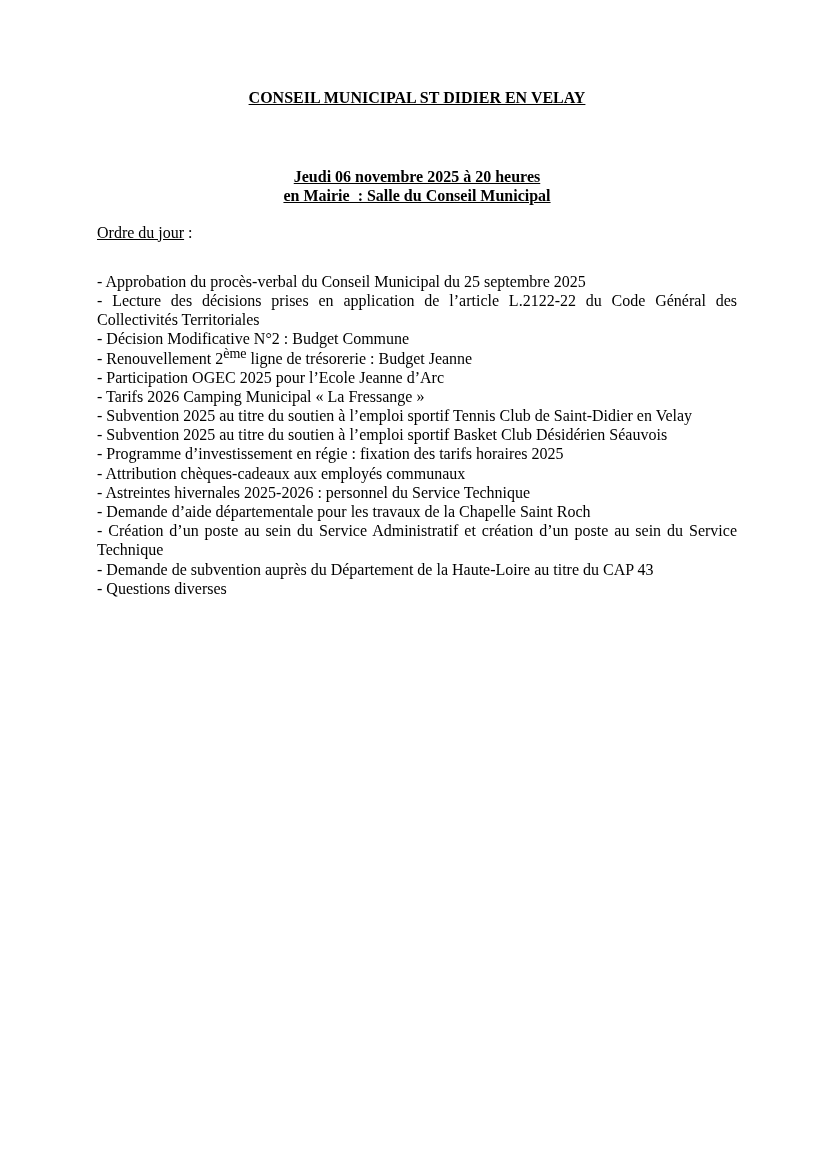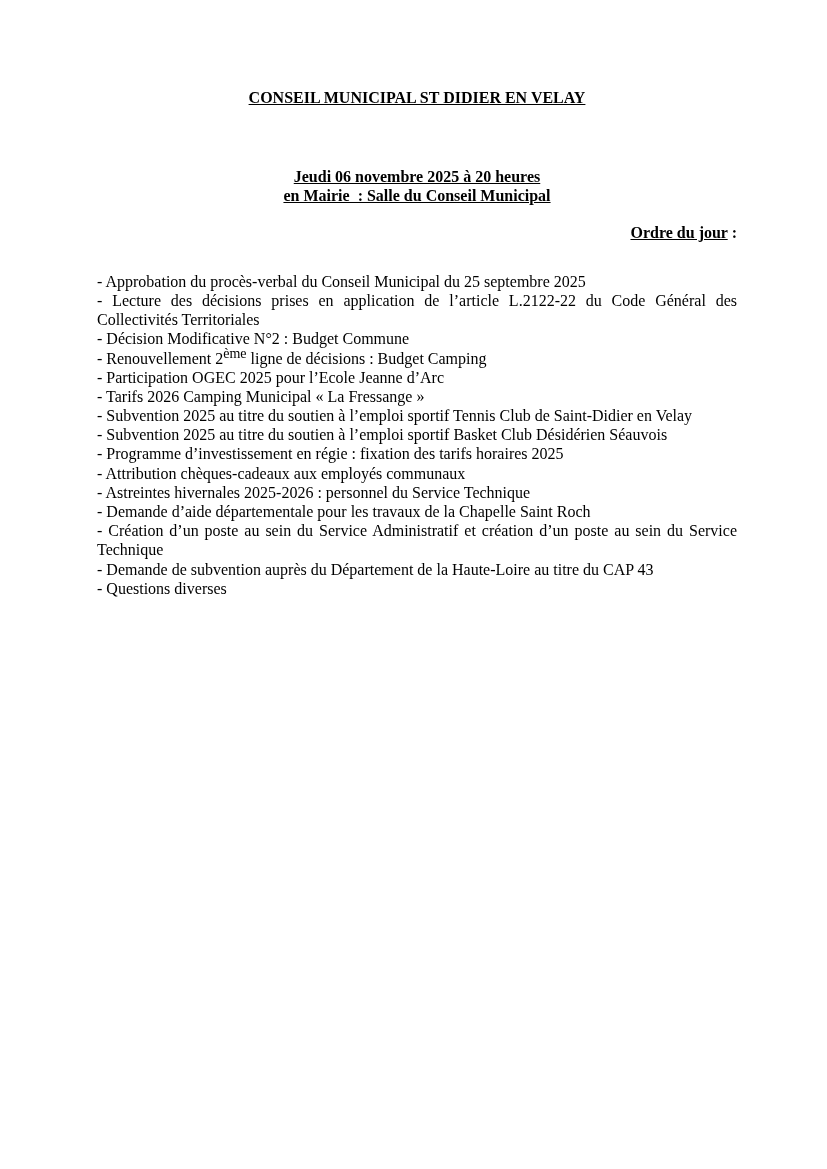--- a/index.html
+++ b/index.html
@@ -31,23 +31,23 @@
     margin-top: 60px;
     text-align: center;
   }
   .session-line {
     margin: 0;
     font-weight: bold;
     text-decoration: underline;
     white-space: pre-wrap;
   }
   .agenda-heading {
-    margin: 17px 0 0 8px;
-    font-weight: bold;
-    text-align: right;
+    margin: 17px 0 0 0;
+    font-weight: normal;
+    text-align: left;
     white-space: pre-wrap;
   }
   .agenda {
     margin-top: 30px;
   }
   .agenda-item {
     margin: 0;
     text-align: justify;
     white-space: pre-wrap;
   }
@@ -68,21 +68,21 @@
     <p class="session-line">Jeudi 06 novembre 2025 à 20 heures</p>
     <p class="session-line">en Mairie  : Salle du Conseil Municipal</p>
   </div>
 
   <p class="agenda-heading"><span class="u">Ordre du jour</span><span> :</span></p>
 
   <div class="agenda">
       <p class="agenda-item"><span>- Approbation du procès-verbal du Conseil Municipal du 25 septembre 2025</span></p>
       <p class="agenda-item"><span>- Lecture des décisions prises en application de l’article L.2122-22 du Code Général des Collectivités Territoriales</span></p>
       <p class="agenda-item"><span>- Décision Modificative N°2 : Budget Commune</span></p>
-      <p class="agenda-item"><span>- Renouvellement 2</span><sup>ème</sup><span> ligne de décisions : Budget Camping</span></p>
+      <p class="agenda-item"><span>- Renouvellement 2</span><sup>ème</sup><span> ligne de trésorerie : Budget Jeanne</span></p>
       <p class="agenda-item"><span>- Participation OGEC 2025 pour l’Ecole Jeanne d’Arc</span></p>
       <p class="agenda-item"><span>- Tarifs 2026 Camping Municipal « La Fressange »</span></p>
       <p class="agenda-item"><span>- Subvention 2025 au titre du soutien à l’emploi sportif Tennis Club de Saint-Didier en Velay</span></p>
       <p class="agenda-item"><span>- Subvention 2025 au titre du soutien à l’emploi sportif Basket Club Désidérien Séauvois</span></p>
       <p class="agenda-item"><span>- Programme d’investissement en régie : fixation des tarifs horaires 2025</span></p>
       <p class="agenda-item"><span>- Attribution chèques-cadeaux aux employés communaux</span></p>
       <p class="agenda-item"><span>- Astreintes hivernales 2025-2026 : personnel du Service Technique</span></p>
       <p class="agenda-item"><span>- Demande d’aide départementale pour les travaux de la Chapelle Saint Roch</span></p>
       <p class="agenda-item"><span>- Création d’un poste au sein du Service Administratif et création d’un poste au sein du Service Technique</span></p>
       <p class="agenda-item"><span>- Demande de subvention auprès du Département de la Haute-Loire au titre du CAP 43</span></p>

